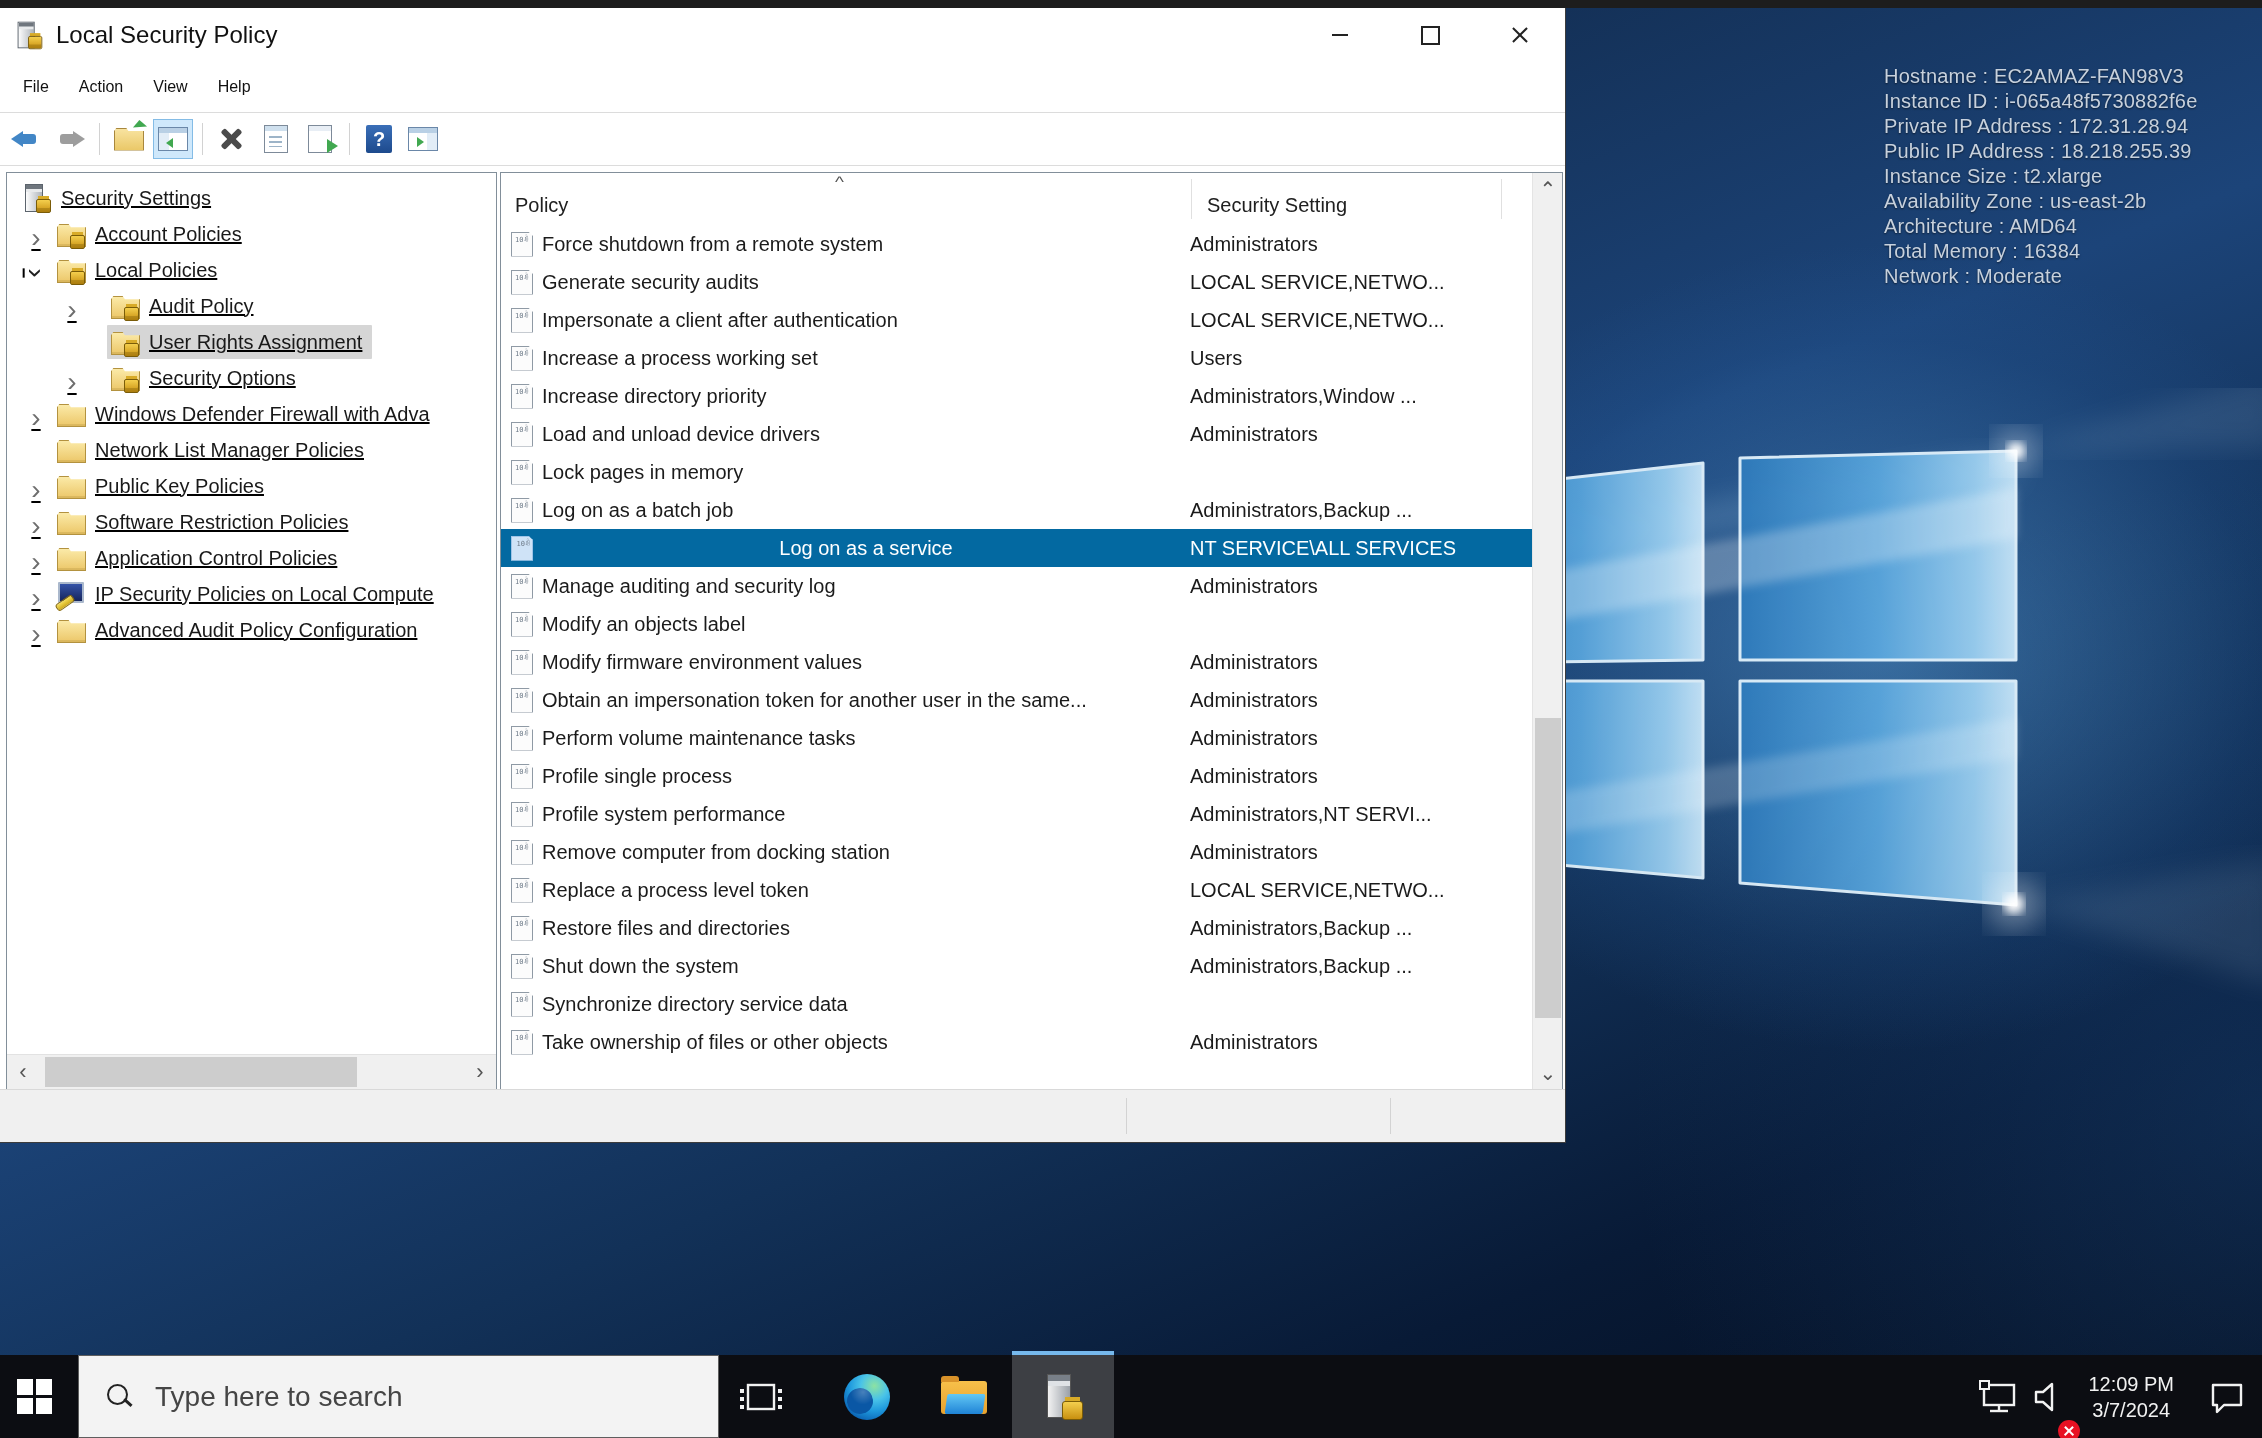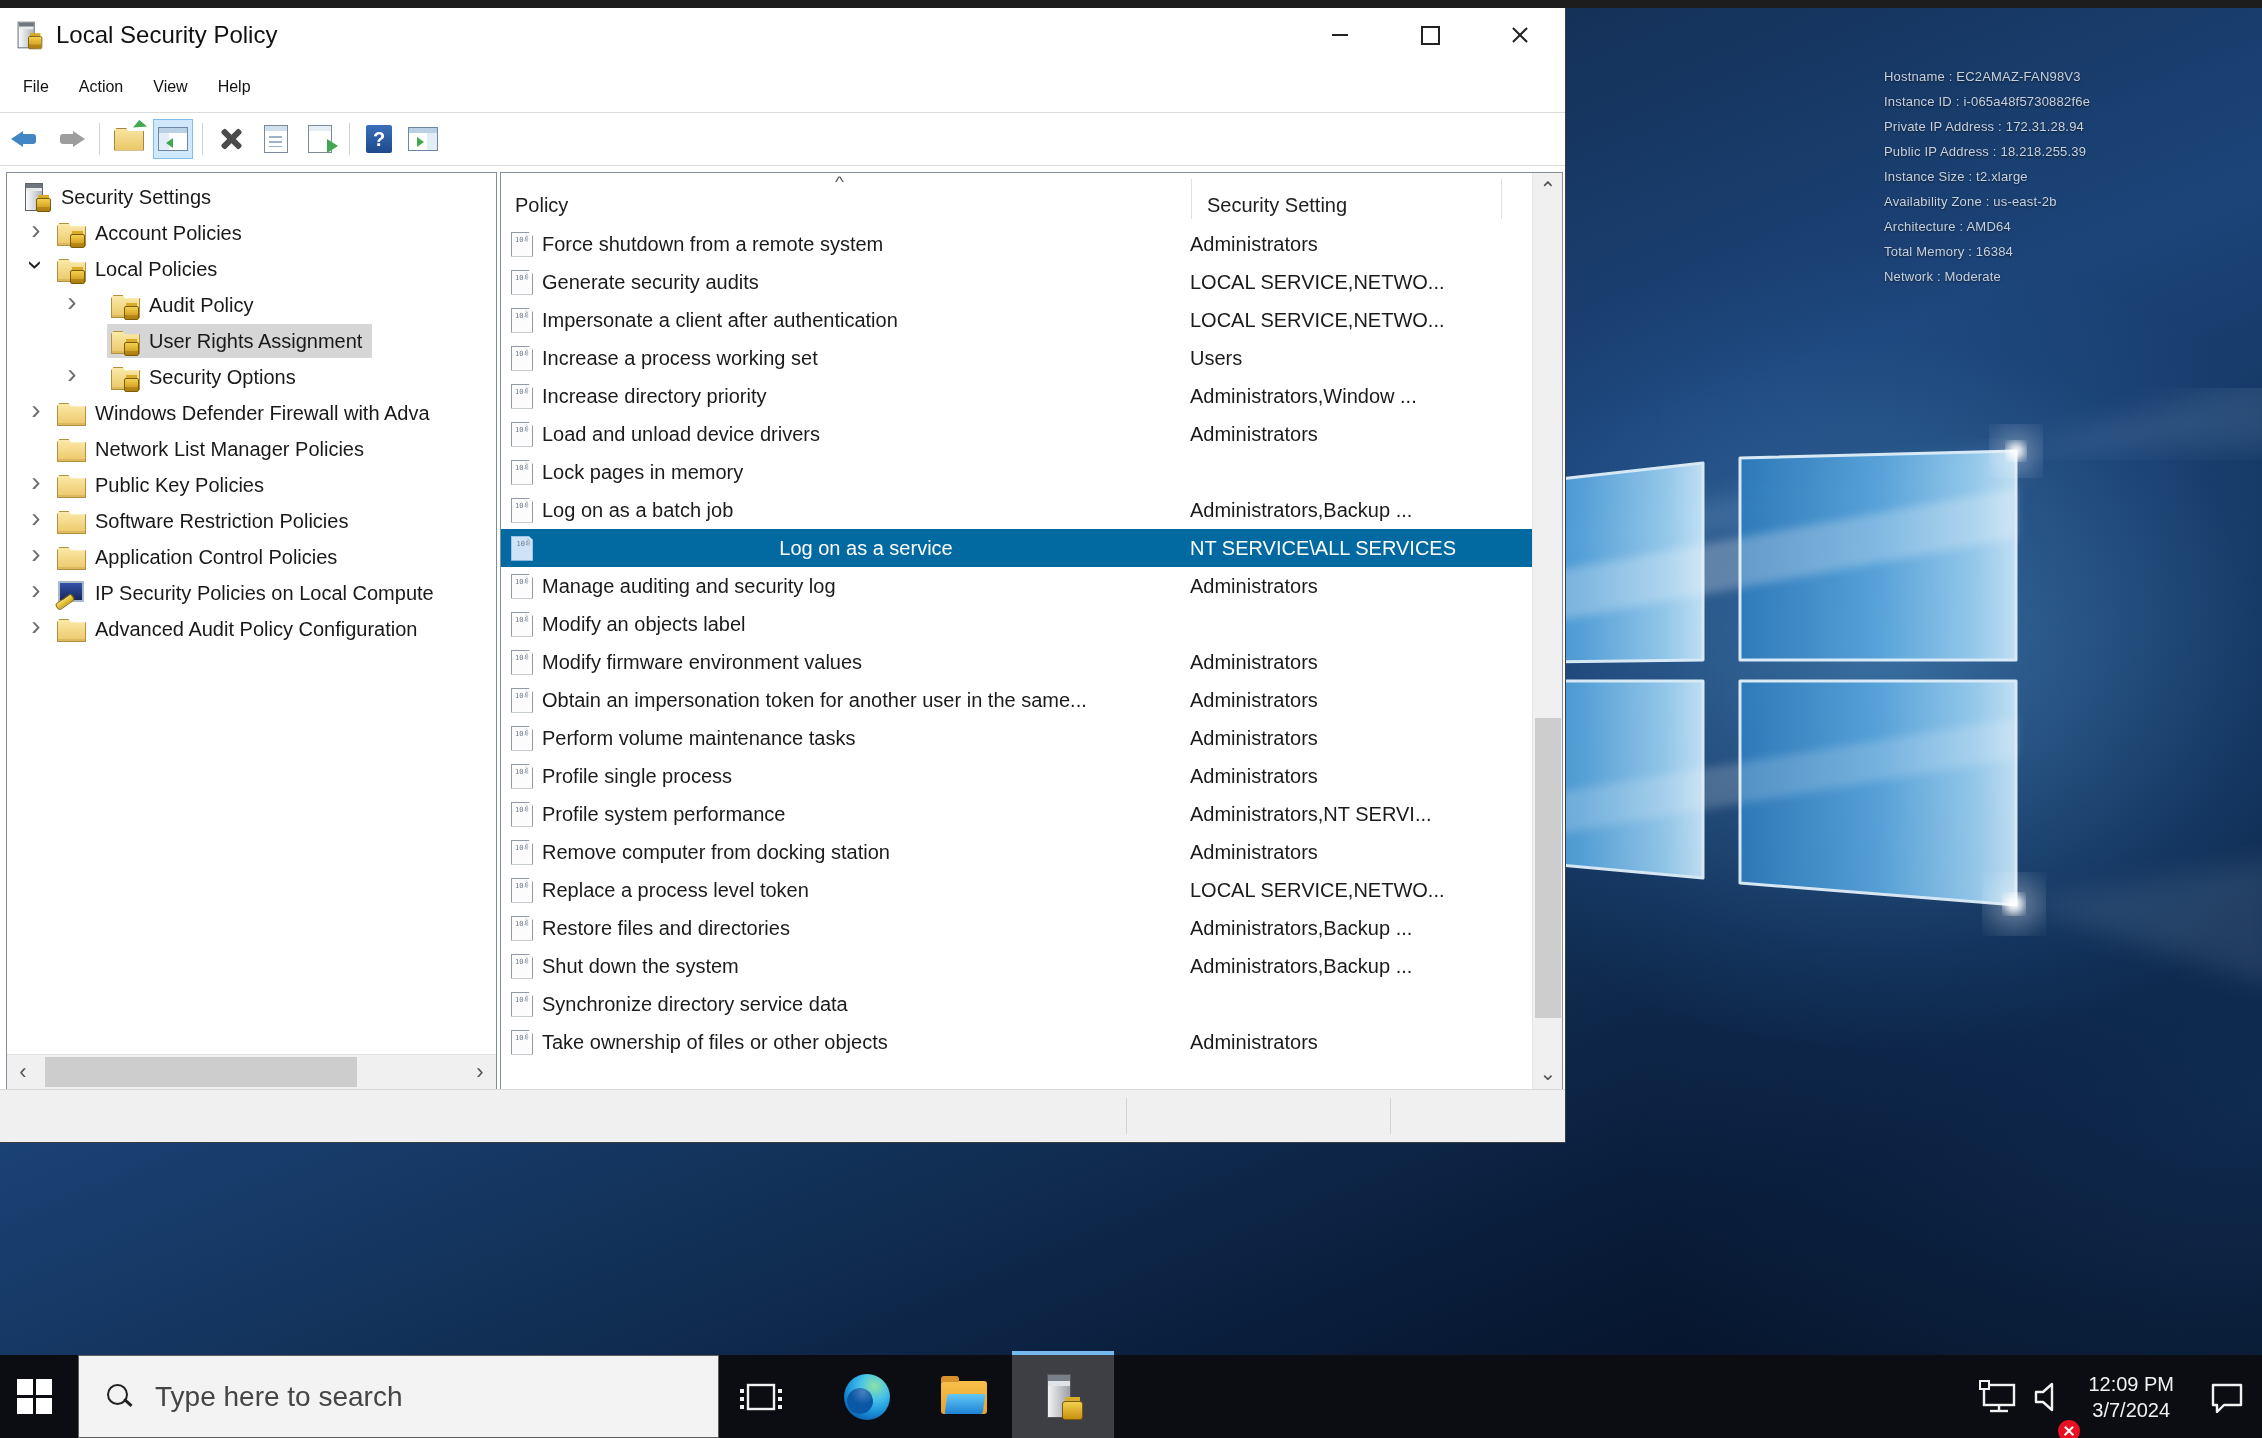--- a/index.html
+++ b/index.html
@@ -11,21 +11,21 @@
 
   
   .desktop{position:absolute;left:0;top:8px;width:2262px;height:1347px;
     background:
       radial-gradient(700px 560px at 1880px 640px, rgba(94,166,226,.50), rgba(40,96,160,.18) 55%, transparent 72%),
       radial-gradient(900px 900px at 2262px 1100px, rgba(30,80,140,.35), transparent 70%),
       linear-gradient(158deg,#10254a 0%, #143158 28%, #1c4479 48%, #123158 66%, #081a36 84%, #050f20 100%);
     z-index:1;}
   .wallpaper-logo{position:absolute;left:1400px;top:380px;z-index:1;}
   .ec2-info{position:absolute;left:1884px;top:56px;z-index:2;color:#c7d1dd;
-    font-size:13px;line-height:25px;letter-spacing:.2px;text-shadow:0 1px 2px rgba(0,0,0,.55);}
+    font-size:20px;line-height:25px;letter-spacing:.2px;text-shadow:0 1px 2px rgba(0,0,0,.55);}
 
   
   .window{position:absolute;left:0;top:8px;width:1565px;height:1134px;background:#fff;
     border-right:1px solid #3c3c3c;border-bottom:1px solid #3c3c3c;z-index:10;}
 
   .titlebar{position:absolute;left:0;top:0;width:100%;height:54px;background:#fff;display:flex;align-items:center;}
   .title-text{font-size:24px;color:#111;margin-left:12px;}
   .win-controls{position:absolute;right:0;top:0;height:54px;display:flex;}
   .wc-btn{width:90px;height:54px;display:flex;align-items:center;justify-content:center;}
   .glyph-min{width:16px;height:2px;background:#222;}
@@ -68,21 +68,21 @@
      background:repeating-linear-gradient(#9db4c8 0 2px,transparent 2px 5px);}
   .tb[data-icon="export-list"]::before{content:"";width:22px;height:26px;background:#fff;border:1px solid #7d8a99;box-shadow:inset 0 5px 0 #e8eef5;}
   .tb[data-icon="export-list"]::after{content:"";position:absolute;right:2px;bottom:6px;border-top:7px solid transparent;border-bottom:7px solid transparent;border-left:11px solid #41a850;}
 
   .tb[data-icon="help"]::before{content:"?";width:26px;height:28px;background:linear-gradient(#3a6fb8,#1d4a8d);color:#fff;
      font-weight:bold;font-size:20px;display:flex;align-items:center;justify-content:center;border-radius:2px;}
 
   
   .tree-panel{position:absolute;left:6px;top:164px;width:491px;height:918px;background:#fff;border:1px solid #828f9a;box-sizing:border-box;overflow:hidden;}
   .tree-rows{padding-top:6px;}
-  .trow{height:36px;display:flex;align-items:center;white-space:nowrap;}
+  .trow{height:36px;display:flex;align-items:flex-end;white-space:nowrap;text-decoration:underline;}
   .trow[data-level="0"]{padding-left:12px;}
   .trow[data-level="1"]{padding-left:12px;}
   .trow[data-level="2"]{padding-left:48px;gap:18px;}
   .expander{width:34px;flex:0 0 34px;display:flex;align-items:center;justify-content:center;}
   .expander::before{content:"›";font-size:28px;color:#6e6e6e;line-height:20px;transform:translateY(-3px);}
   .expander[data-exp="expanded"]::before{transform:rotate(90deg) translateX(-4px);color:#1f1f1f;}
   .expander[data-exp="blank"]::before{content:"";}
   .node-content{display:flex;align-items:center;padding:3px 10px 3px 3px;border-radius:1px;}
   .trow.selected .node-content{background:#d6d6d6;}
   .tlabel{font-size:20px;color:#191919;margin-left:9px;}

